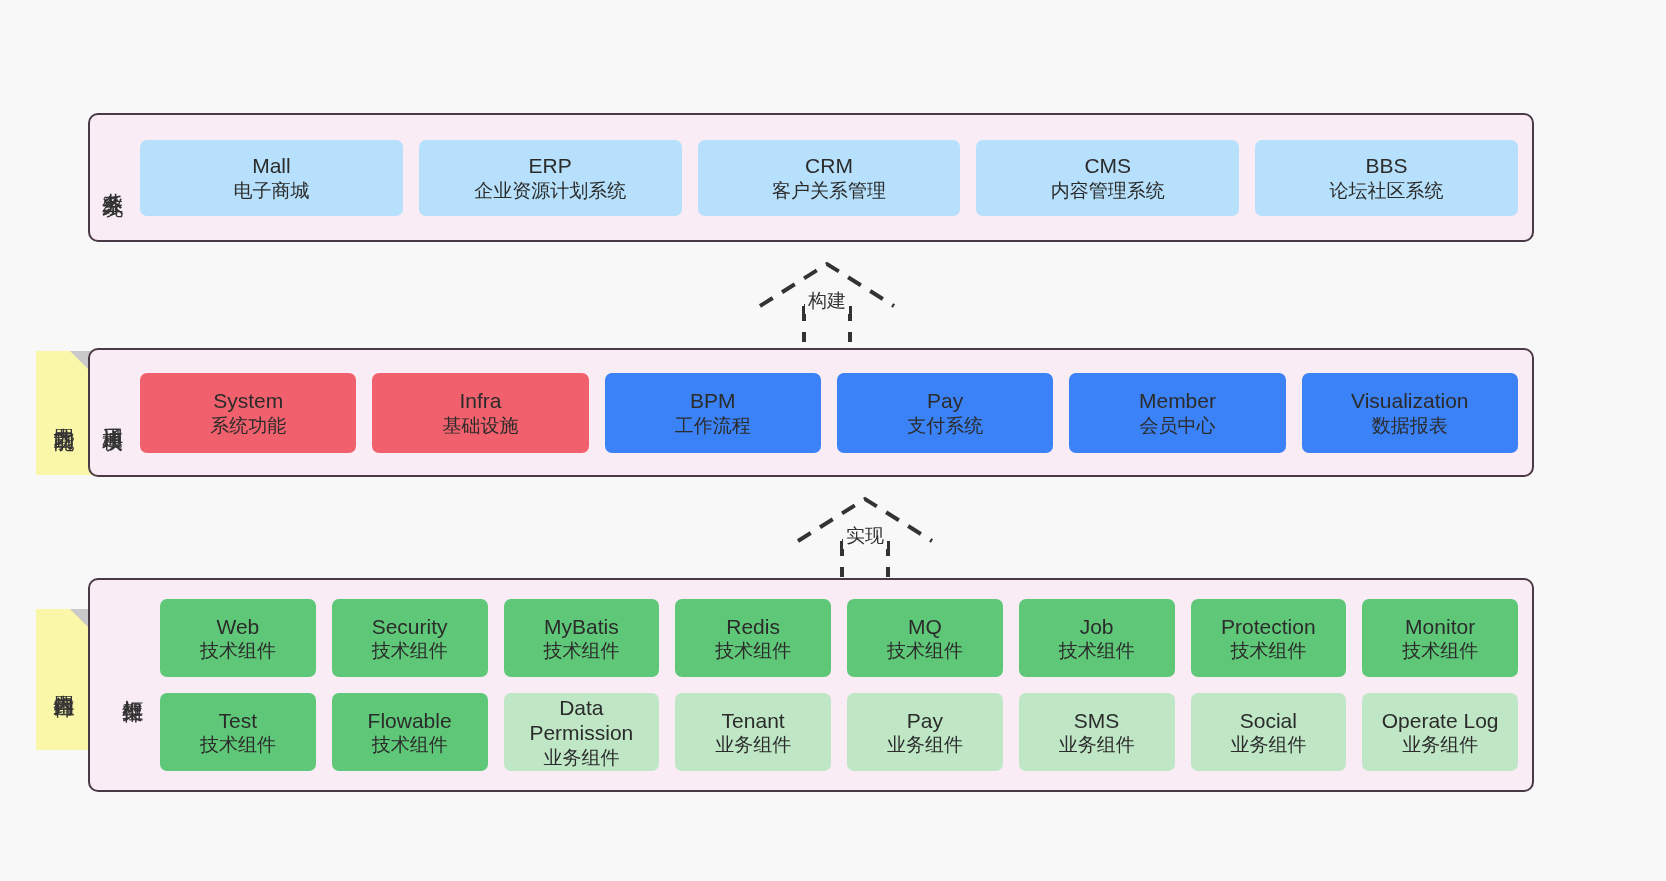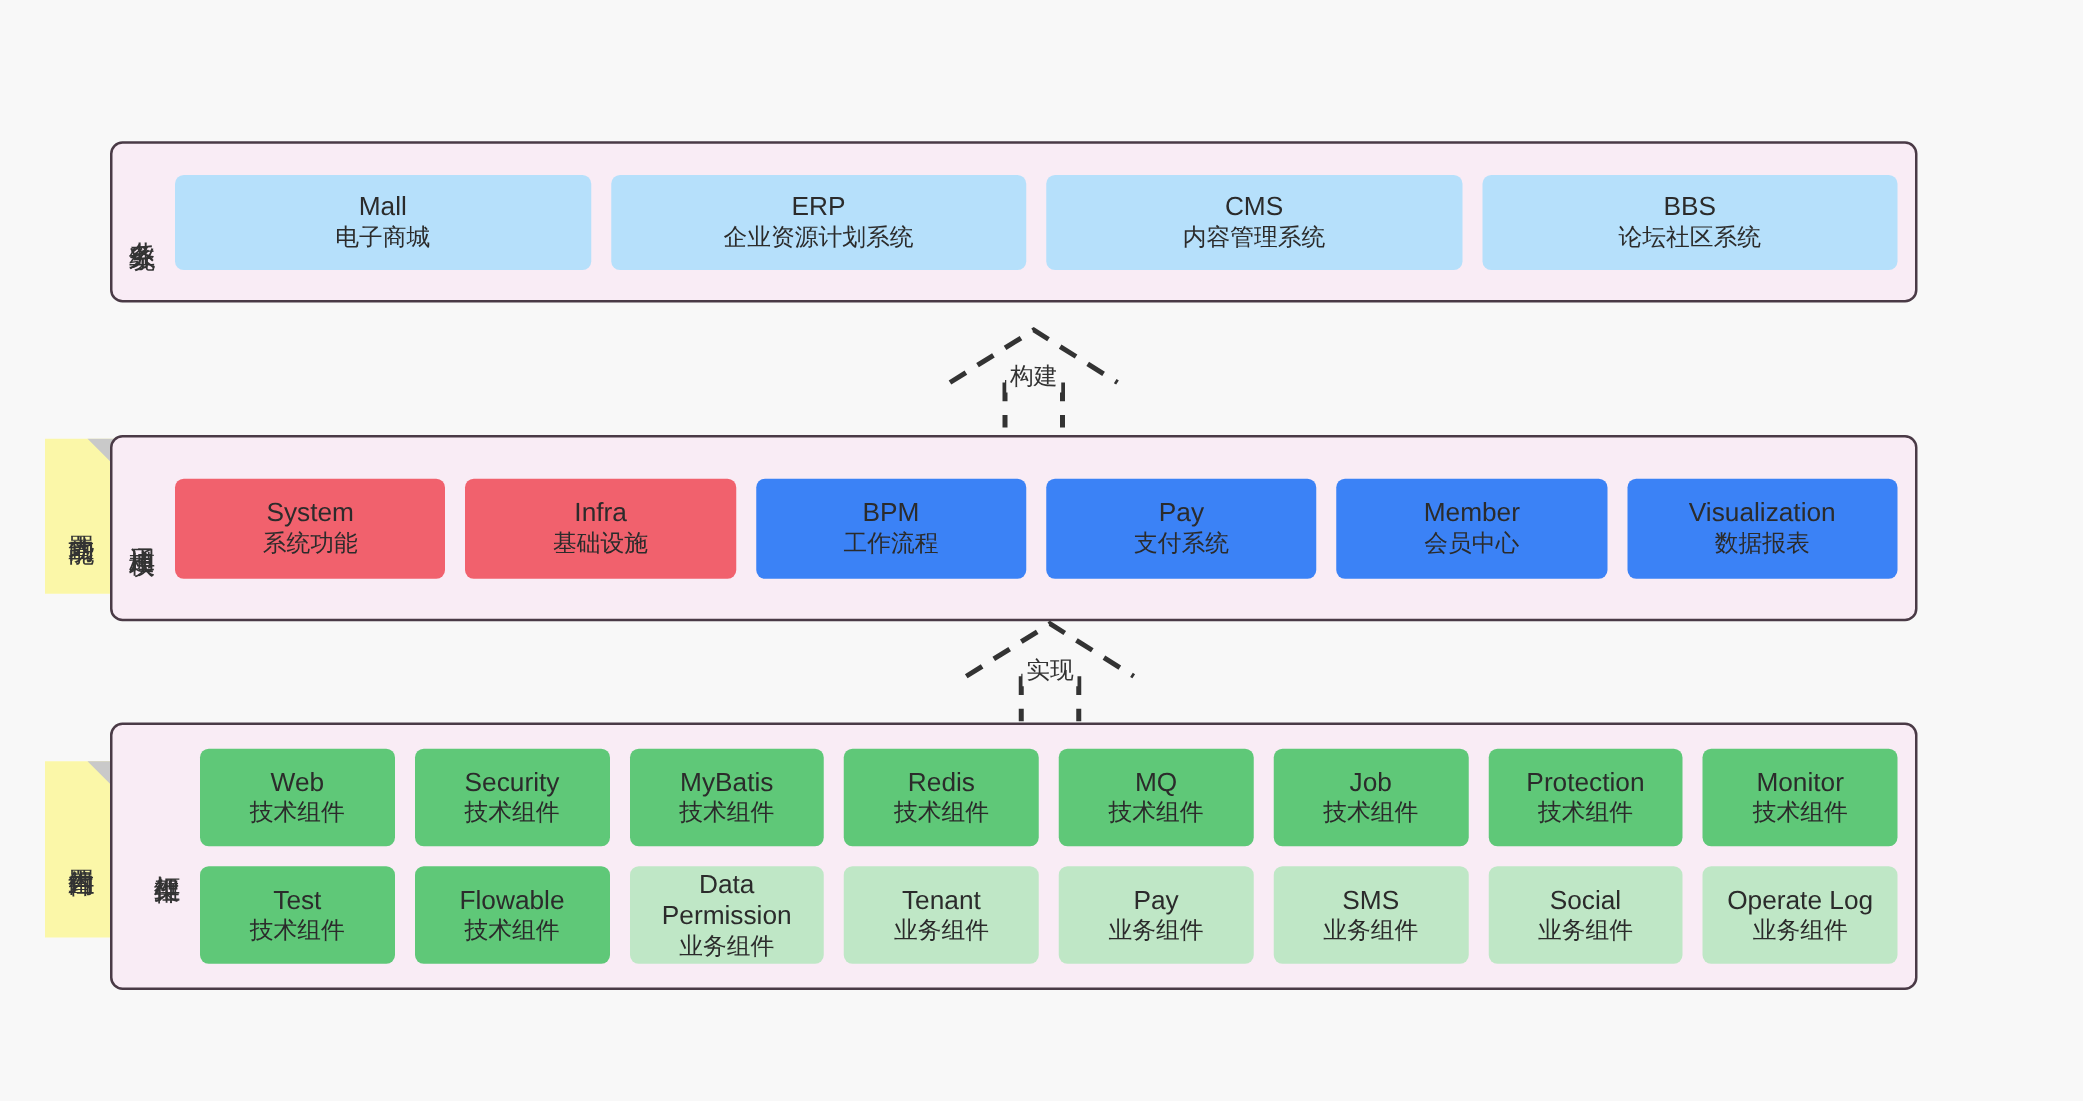--- a/index.html
+++ b/index.html
@@ -136,20 +136,24 @@
           <span class="t">Mall</span>
           <span class="s">电子商城</span>
         </div>
 
 
         <div class="card c-blue h-business">
           <span class="t">ERP</span>
           <span class="s">企业资源计划系统</span>
         </div>
 
+        <div class="card c-blue h-business">
+          <span class="t">CRM</span>
+          <span class="s">客户关系管理</span>
+        </div>
 
         <div class="card c-blue h-business">
           <span class="t">CMS</span>
           <span class="s">内容管理系统</span>
         </div>
 
         <div class="card c-blue h-business">
           <span class="t">BBS</span>
           <span class="s">论坛社区系统</span>
         </div>
@@ -166,21 +170,21 @@
       <path d="M92 44 L92 80" fill="none" stroke="#333333" stroke-width="4" stroke-dasharray="15,11"></path>
     </svg>
     <span class="conn-label">构建</span>
   </div>
 
   <div class="sticky" style="left:36px; top:351px; height:124px;">
     <span class="fold"></span>
     <span>内置功能</span>
   </div>
 
-  <div class="layer" style="left:88px; top:348px; width:1446px; height:149px;">
+  <div class="layer" style="left:88px; top:348px; width:1446px; height:129px;">
     <div class="layer-label">通用模块</div>
     <div class="layer-body">
       <div class="card-row">
 
         <div class="card c-red h-module">
           <span class="t">System</span>
           <span class="s">系统功能</span>
         </div>
 
         <div class="card c-red h-module">
@@ -205,21 +209,21 @@
 
         <div class="card c-pink h-module">
           <span class="t">Visualization</span>
           <span class="s">数据报表</span>
         </div>
 
       </div>
     </div>
   </div>
 
-  <div class="connector" style="left:771px; top:497px; width:138px; height:80px;">
+  <div class="connector" style="left:796px; top:497px; width:138px; height:80px;">
     <svg width="138" height="80" viewBox="0 0 138 80">
       <path d="M2 44 L69 2 L136 44" fill="none" stroke="#333333" stroke-width="4" stroke-dasharray="15,11" stroke-linecap="butt"></path>
       <path d="M46 44 L92 44" fill="none" stroke="#333333" stroke-width="4" stroke-dasharray="15,11"></path>
       <path d="M46 44 L46 80" fill="none" stroke="#333333" stroke-width="4" stroke-dasharray="15,11"></path>
       <path d="M92 44 L92 80" fill="none" stroke="#333333" stroke-width="4" stroke-dasharray="15,11"></path>
     </svg>
     <span class="conn-label">实现</span>
   </div>
 
   <div class="sticky" style="left:36px; top:609px; height:141px;">

